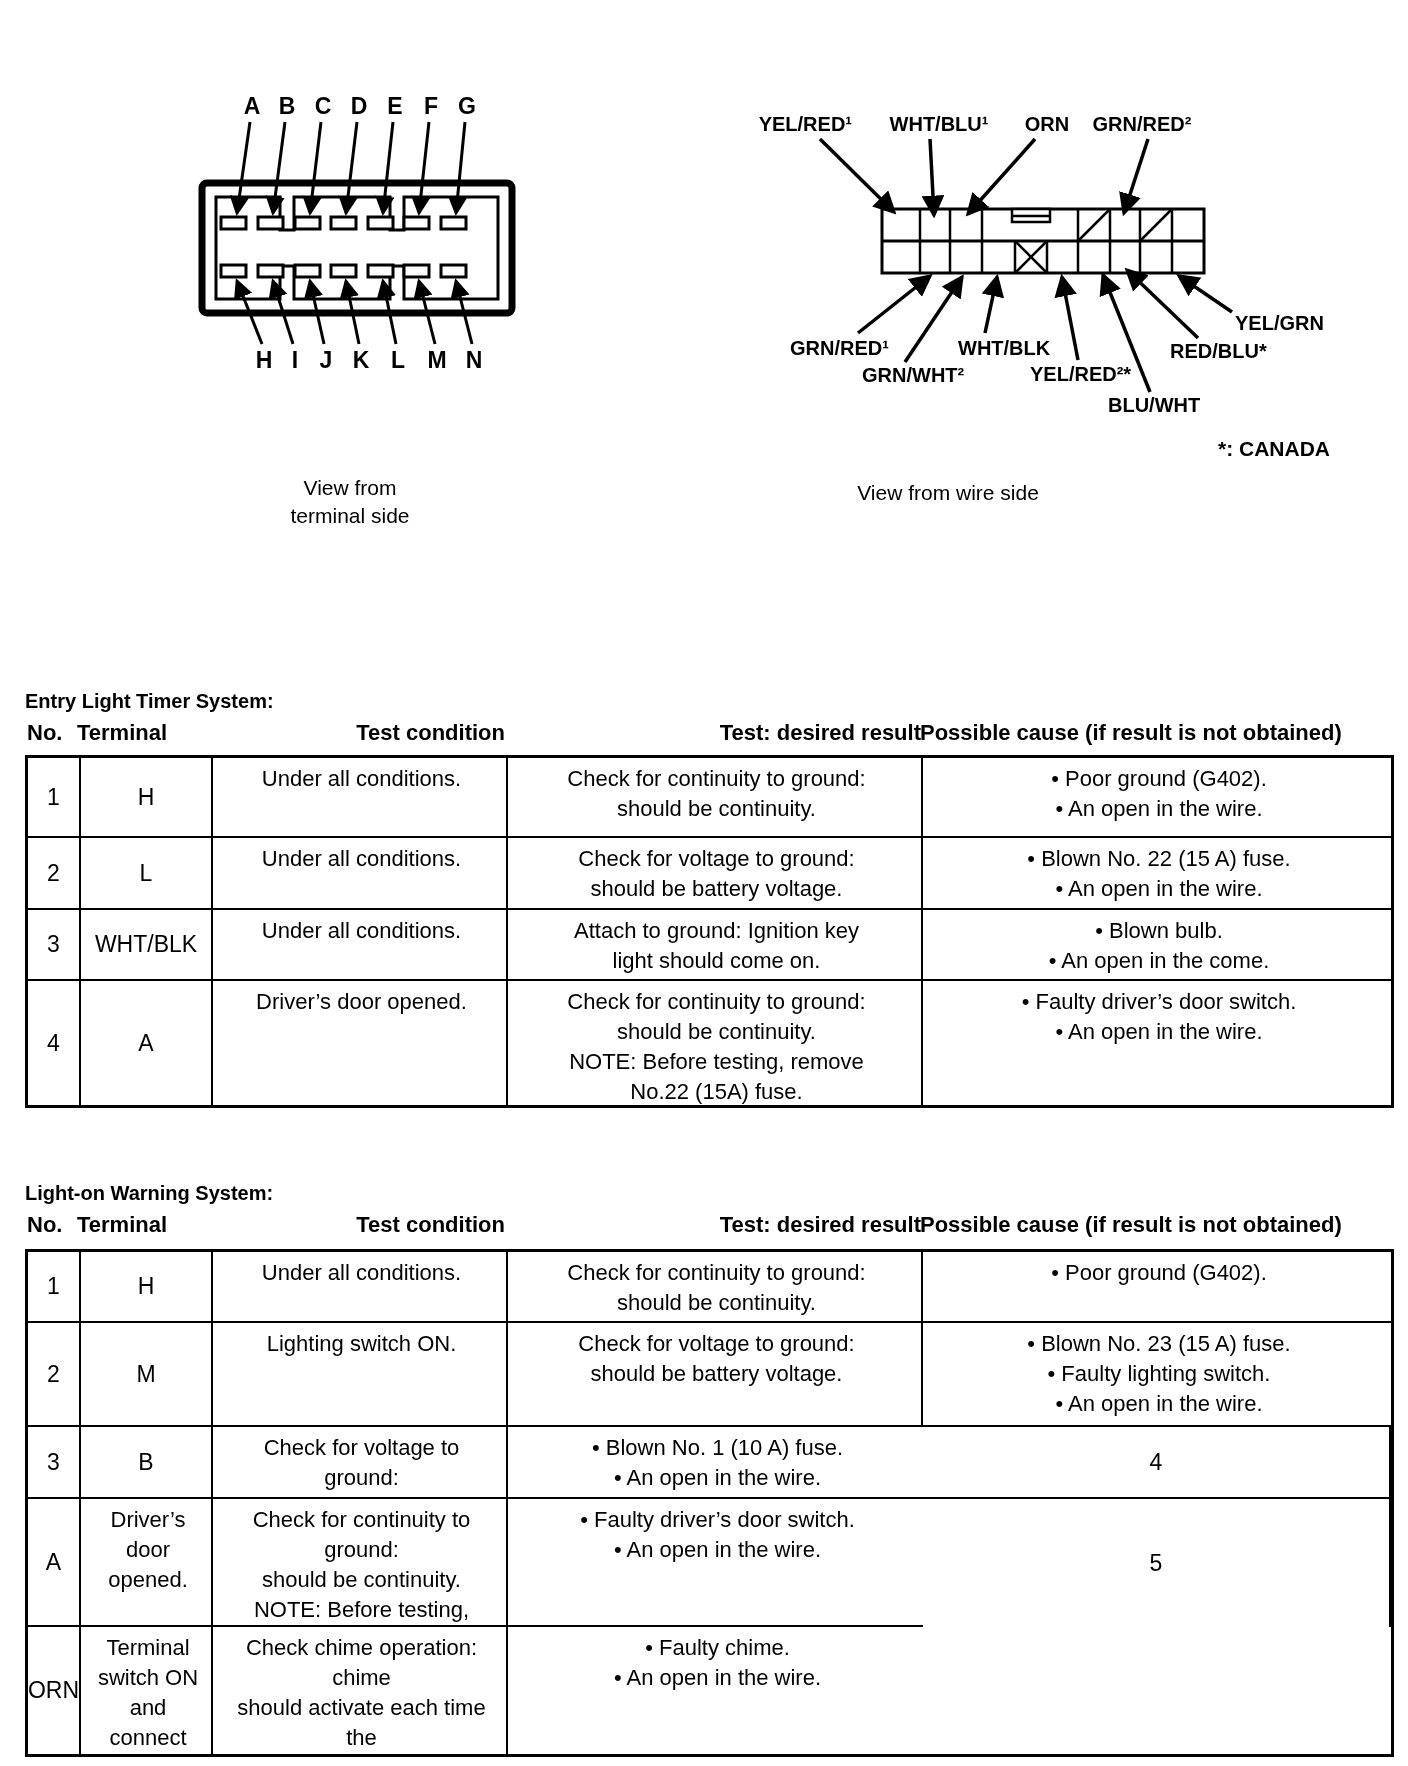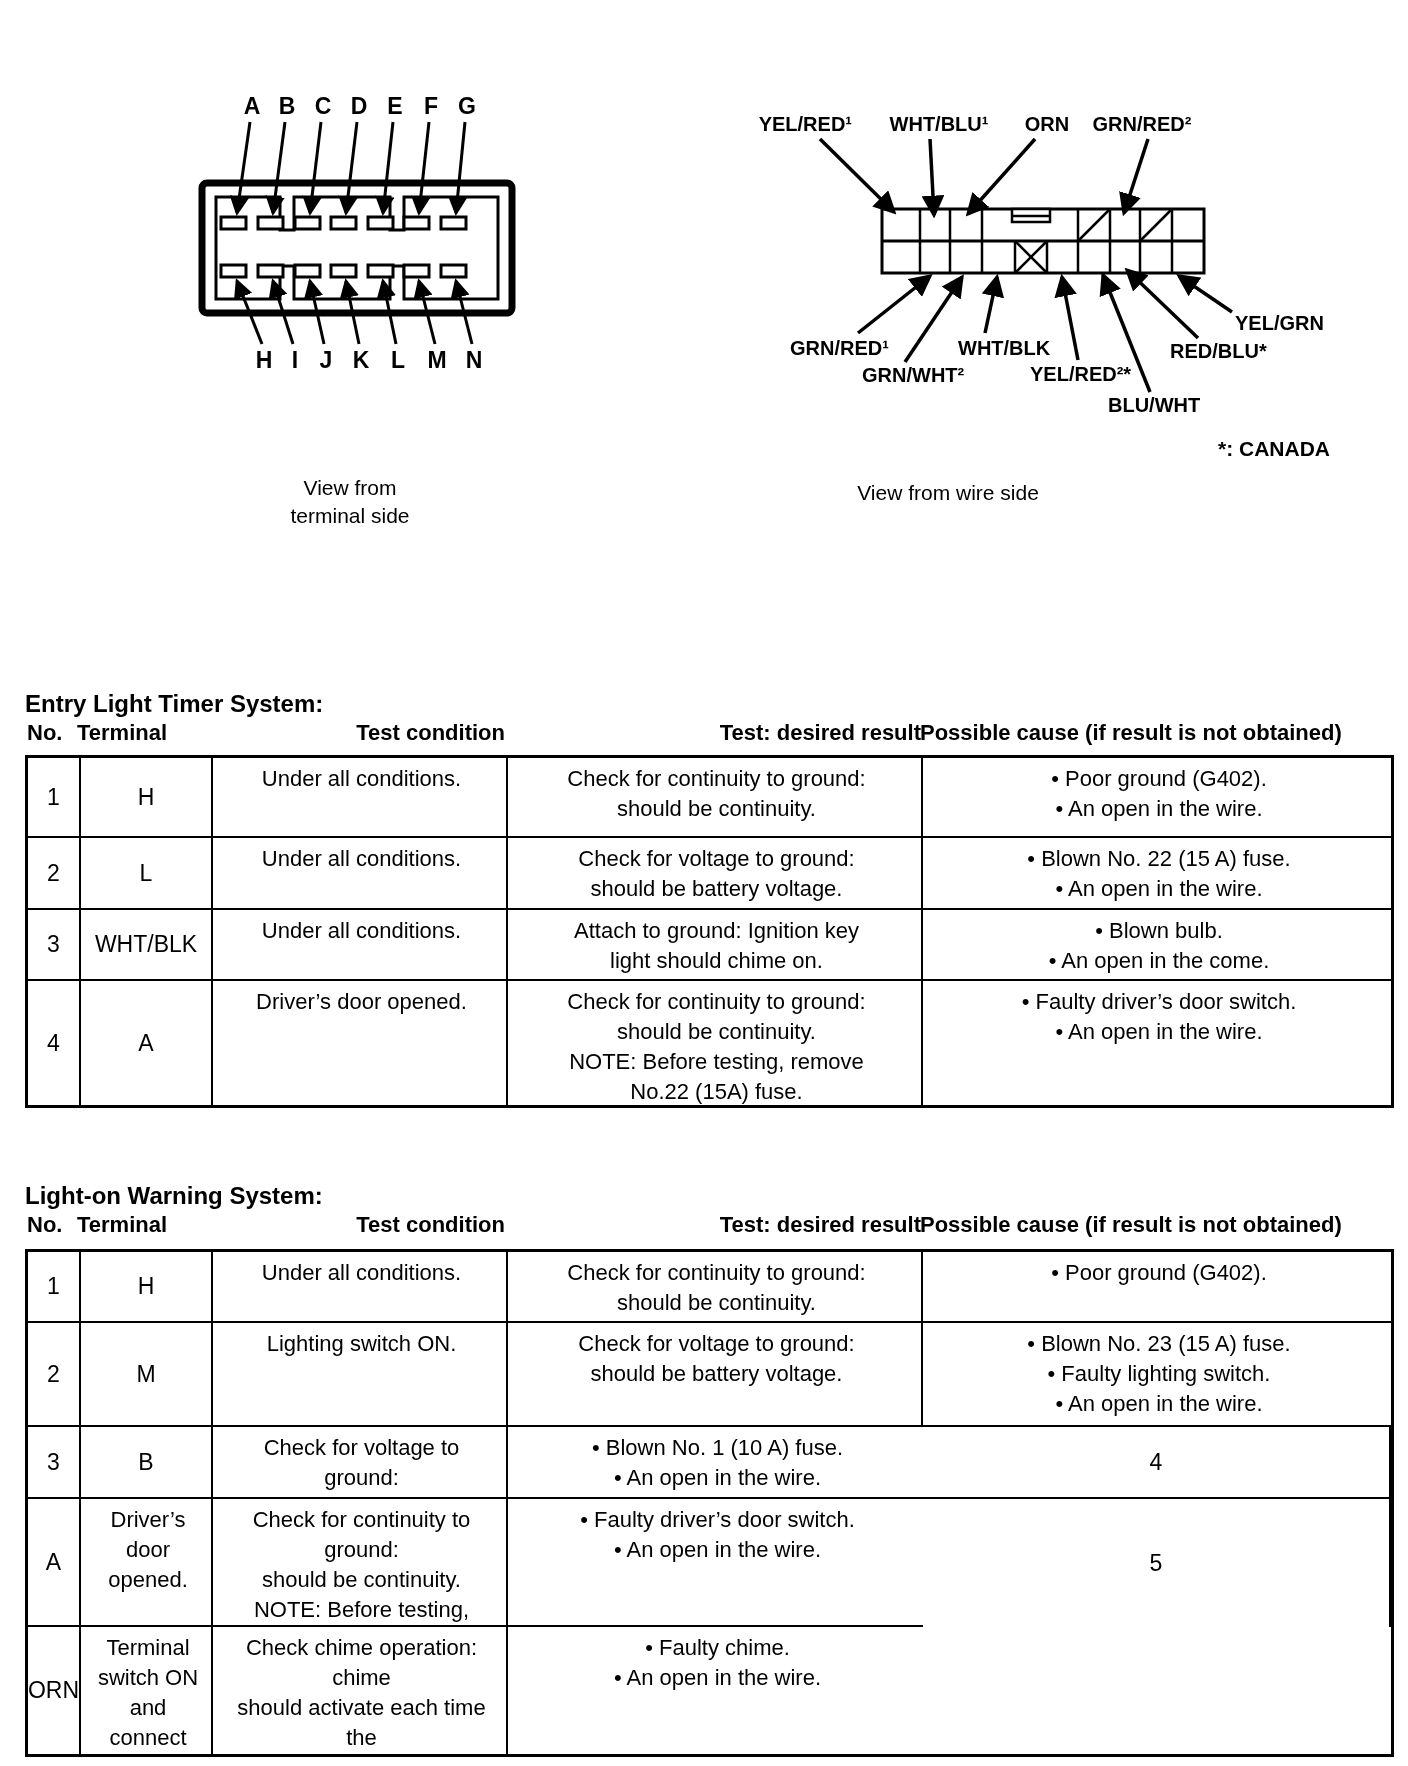--- a/index.html
+++ b/index.html
@@ -8,21 +8,21 @@
     background:#ffffff;color:#000;
     font-family:"Liberation Sans", sans-serif;
     overflow:hidden;
   }
   svg text{fill:#000;}
   .dlabel{font-weight:bold;font-size:20px;}
   .pinletter{font-weight:bold;font-size:23px;}
   .caption{font-size:21px;}
   .cnote{font-weight:bold;font-size:21px;}
 
-  .tbl-title{position:absolute;left:25px;font-weight:bold;font-size:24px;white-space:nowrap;}
+  .tbl-title{position:absolute;left:25px;font-weight:bold;font-size:20px;white-space:nowrap;}
   .hdrrow{position:absolute;left:0;width:1408px;height:30px;font-weight:bold;font-size:22px;}
   .hdrrow span{position:absolute;white-space:nowrap;}
   .h-no{left:27px;}
   .h-term{left:77px;}
   .h-cond{left:210px;width:295px;text-align:right;}
   .h-res{left:506px;width:415px;text-align:right;}
   .h-cause{left:920px;}
 
   .grid{
     position:absolute;left:25px;width:1369px;
@@ -203,21 +203,21 @@
     <div class="cell c-body">Under all conditions.</div>
     <div class="cell c-body">Check for voltage to ground:
 should be battery voltage.</div>
     <div class="cell c-body lastcol">• Blown No. 22 (15 A) fuse.
 • An open in the wire.</div>
 
     <div class="cell c-mid">3</div>
     <div class="cell c-mid">WHT/BLK</div>
     <div class="cell c-body">Under all conditions.</div>
     <div class="cell c-body">Attach to ground: Ignition key
-light should chime on.</div>
+light should come on.</div>
     <div class="cell c-body lastcol">• Blown bulb.
 • An open in the come.</div>
 
     <div class="cell c-mid lastrow">4</div>
     <div class="cell c-mid lastrow">A</div>
     <div class="cell c-body lastrow">Driver’s door opened.</div>
     <div class="cell c-body lastrow">Check for continuity to ground:
 should be continuity.
 NOTE: Before testing, remove
 No.22 (15A) fuse.</div>

